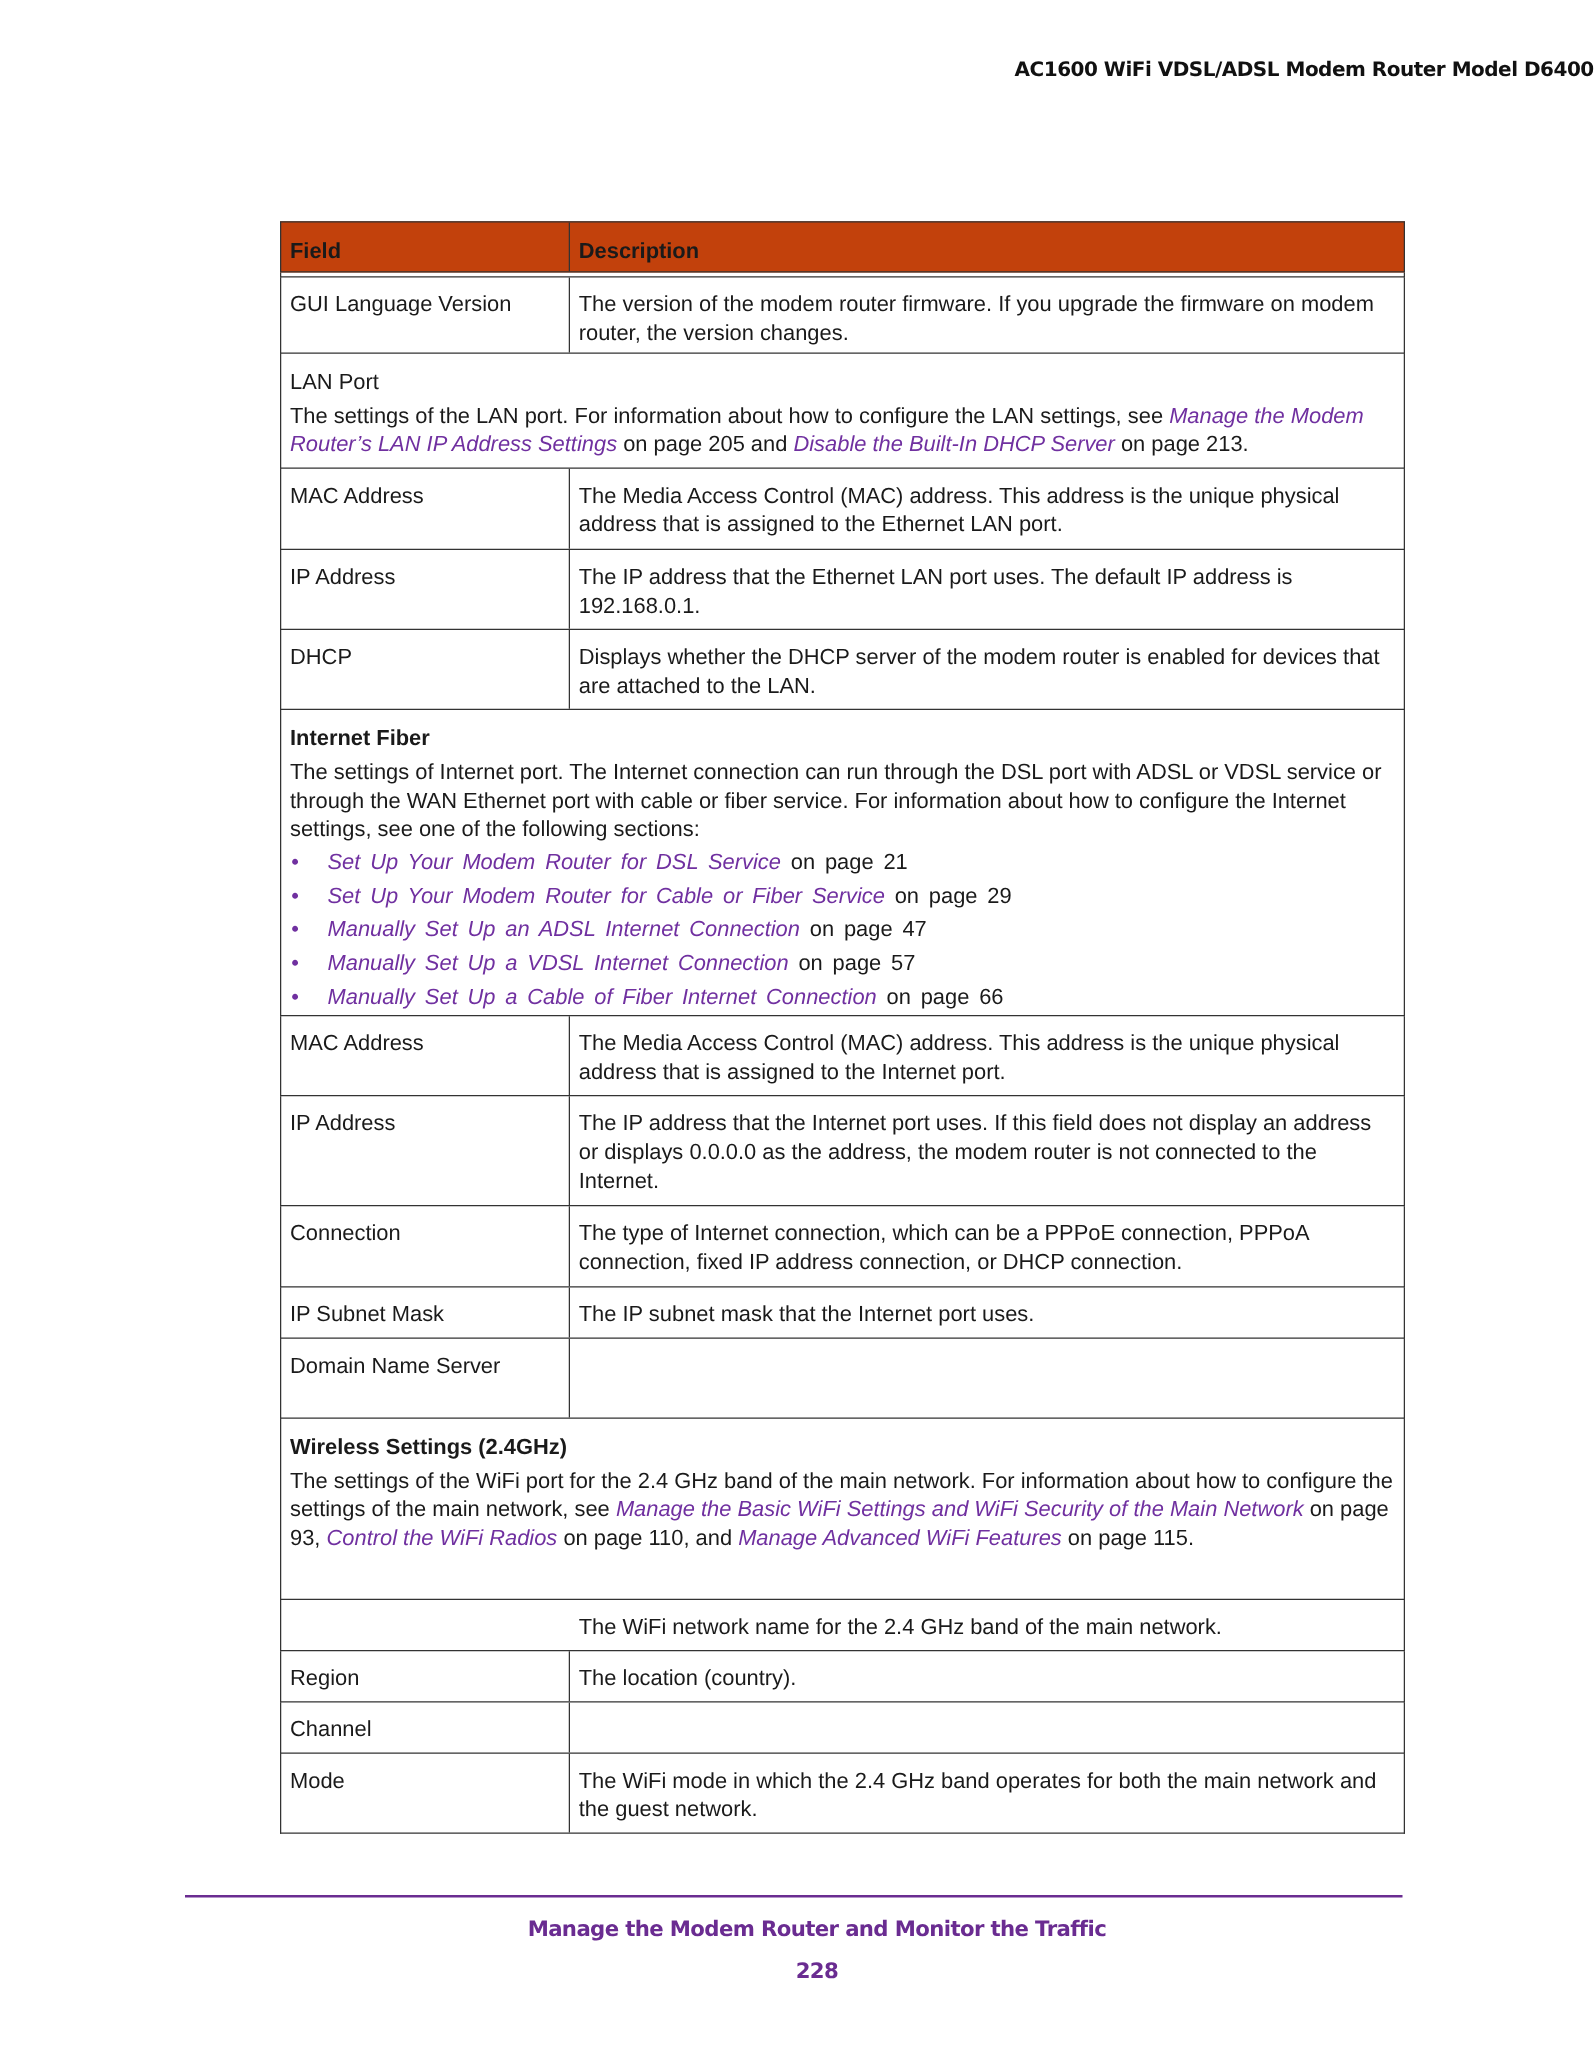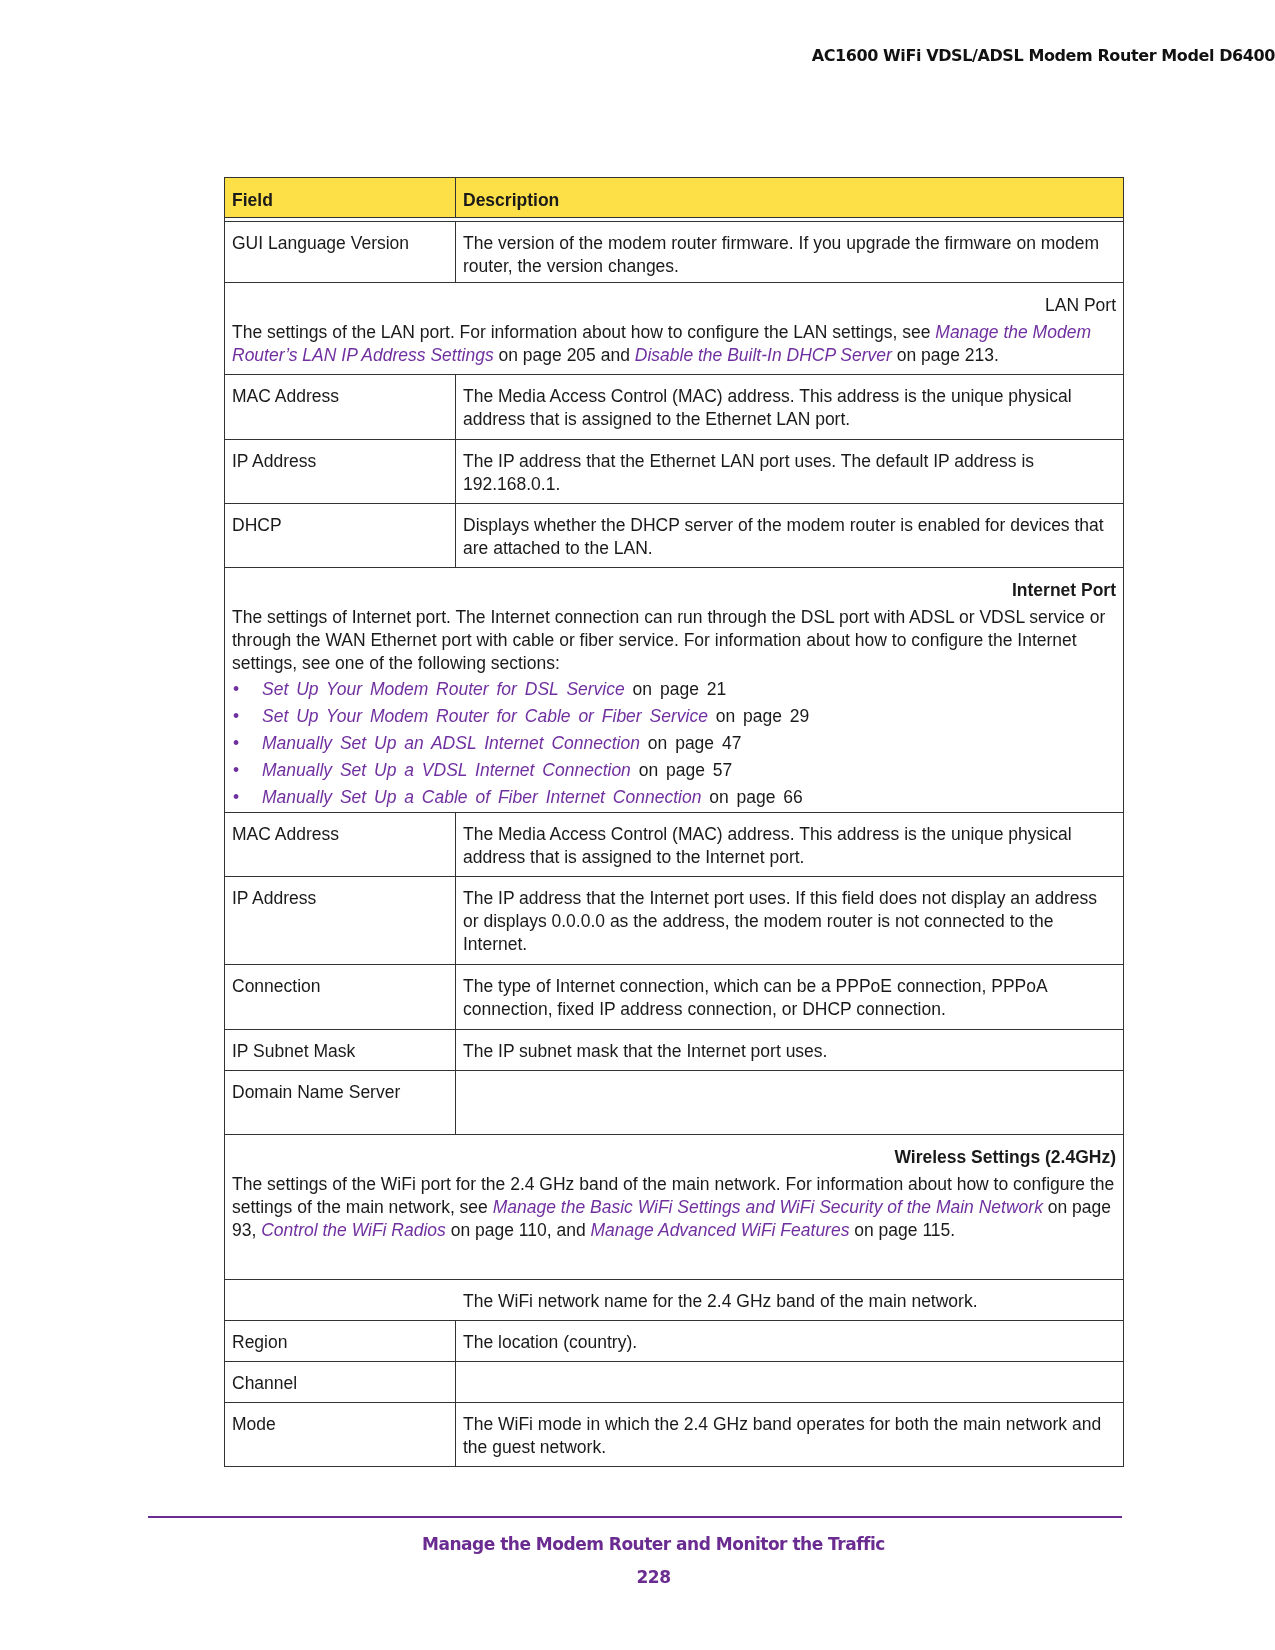--- a/index.html
+++ b/index.html
@@ -4,30 +4,30 @@
 <style>
   html, body { margin: 0; padding: 0; background: #ffffff; }
   body { width: 1275px; height: 1650px; position: relative; overflow: hidden;
          font-family: "Liberation Sans", sans-serif; color: #1a1a1a; }
   .doc-title { position: absolute; top: 46px; left: 0; width: 1275px; text-align: right;
                font-family: "DejaVu Sans", sans-serif; font-weight: bold; font-size: 16px;
                letter-spacing: -0.4px; color: #111; }
   .tbl { position: absolute; left: 224px; top: 177px; width: 900px; }
   .row { position: absolute; left: 0; width: 900px; box-sizing: border-box;
          border-left: 1.5px solid #333; border-right: 1.5px solid #333; border-bottom: 1.5px solid #333; }
-  .hdr { background: #fde047; border-top: 1.5px solid #333; border-bottom: 1.5px solid #333; }
+  .hdr { background: #c2410c; border-top: 1.5px solid #333; border-bottom: 1.5px solid #333; }
   .dbl { position: absolute; left: 0; width: 900px; height: 4px; box-sizing: border-box;
          border-bottom: 1.5px solid #333; border-left: 1.5px solid #333; border-right: 1.5px solid #333; }
   .cell { position: absolute; top: 0; bottom: 0; box-sizing: border-box; padding: 10px 7px 0 7px;
           font-size: 17.5px; line-height: 23px; }
   .c1 { left: 0; width: 231px; border-right: 1.5px solid #333; }
   .c2 { left: 231px; right: 0; padding-left: 7px; padding-right: 8px; }
   .hdr .cell { font-weight: bold; padding-top: 11px; }
   .span { padding: 11px 7px 0 7px; font-size: 17.5px; line-height: 23px; box-sizing: border-box; }
-  .span .sh { display: block; margin-bottom: 4px; text-align: right; }
+  .span .sh { display: block; margin-bottom: 4px; }
   .bold { font-weight: bold; }
   .link { color: #7030a0; font-style: italic; }
   ul.bl { list-style: none; margin: 3px 0 0 0; padding: 0; }
   ul.bl li { position: relative; padding-left: 30px; line-height: 23px; margin-bottom: 4px; word-spacing: 3px; }
   ul.bl li .bullet { position: absolute; left: 1px; top: 0; color: #7030a0; font-style: normal; }
   .footer-line { position: absolute; left: 148px; top: 1516px; width: 974px; height: 0;
                  border-top: 2px solid #6a2c91; }
   .footer-text { position: absolute; left: 16px; width: 1275px; text-align: center;
                  font-family: "DejaVu Sans", sans-serif; font-weight: bold; color: #6a2c91;
                  letter-spacing: -0.5px; }
@@ -62,21 +62,21 @@
   <div class="row" style="top:263px; height:64px;">
     <div class="cell c1">IP Address</div>
     <div class="cell c2">The IP address that the Ethernet LAN port uses. The default IP address is 192.168.0.1.</div>
   </div>
   <div class="row" style="top:327px; height:64px;">
     <div class="cell c1">DHCP</div>
     <div class="cell c2">Displays whether the DHCP server of the modem router is enabled for devices that are attached to the LAN.</div>
   </div>
 
   <div class="row span" style="top:391px; height:245px;">
-    <span class="sh bold">Internet Port</span>
+    <span class="sh bold">Internet Fiber</span>
     <span>The settings of Internet port. The Internet connection can run through the DSL port with ADSL or VDSL service or through the WAN Ethernet port with cable or fiber service. For information about how to configure the Internet settings, see one of the following sections:</span>
     <ul class="bl">
       <li><span class="bullet">•</span><span class="link">Set Up Your Modem Router for DSL Service</span><span> on page 21</span></li>
       <li><span class="bullet">•</span><span class="link">Set Up Your Modem Router for Cable or Fiber Service</span><span> on page 29</span></li>
       <li><span class="bullet">•</span><span class="link">Manually Set Up an ADSL Internet Connection</span><span> on page 47</span></li>
       <li><span class="bullet">•</span><span class="link">Manually Set Up a VDSL Internet Connection</span><span> on page 57</span></li>
       <li><span class="bullet">•</span><span class="link">Manually Set Up a Cable of Fiber Internet Connection</span><span> on page 66</span></li>
     </ul>
   </div>
 

